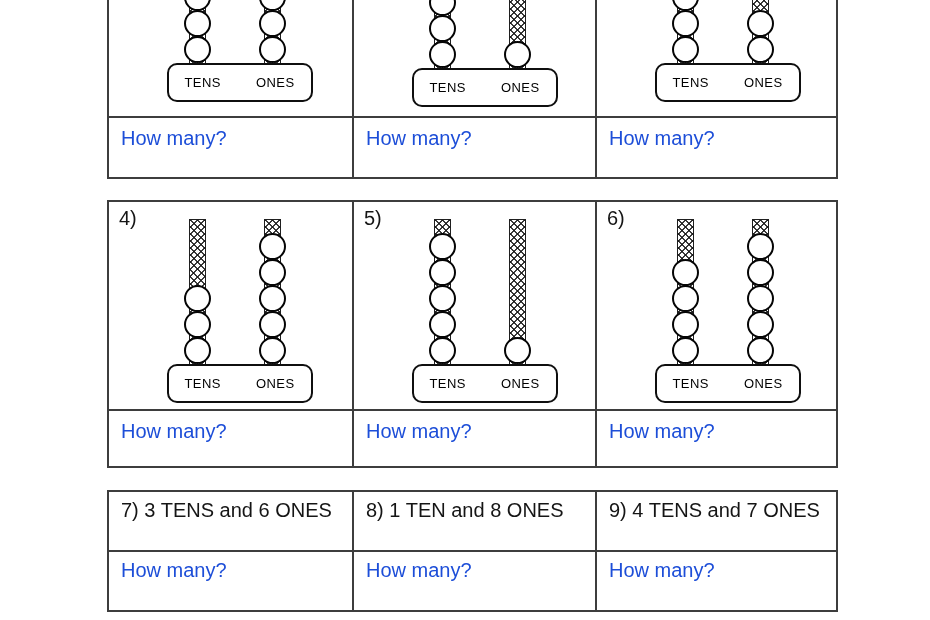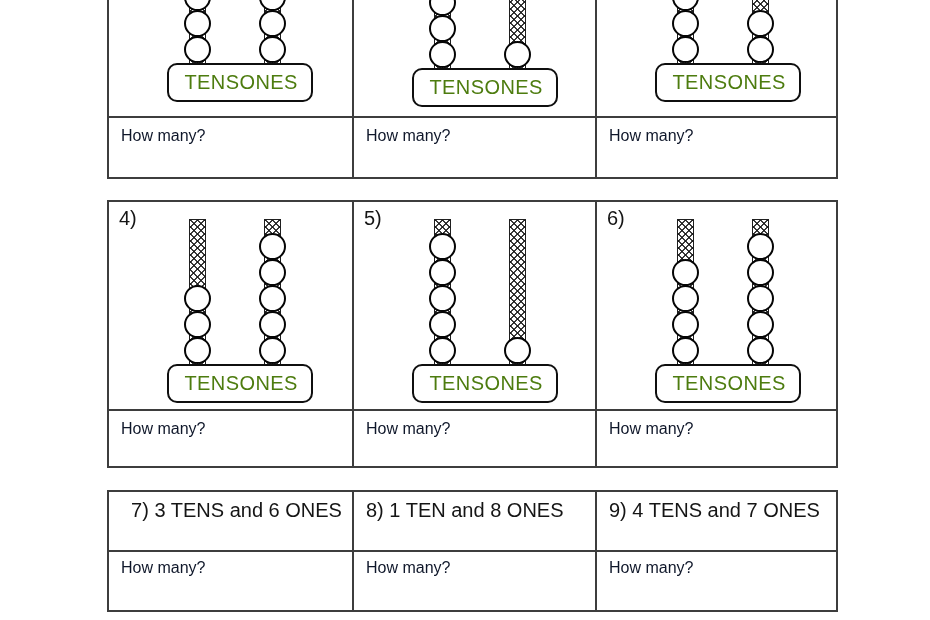--- a/index.html
+++ b/index.html
@@ -7,40 +7,40 @@
     position:relative;width:930px;height:620px;background:#ffffff;overflow:hidden;
     font-family:"Liberation Sans", sans-serif;color:#1a1a1a;
   }
   .wtable{position:absolute;background:#ffffff;box-sizing:border-box;}
   .b-all{border:2px solid #3d3d3d;}
   .b-noTop{border:2px solid #3d3d3d;border-top:none;}
   .vline{position:absolute;top:0;bottom:0;width:2px;background:#3d3d3d;}
   .hline{position:absolute;left:0;right:0;height:2px;background:#3d3d3d;}
   .acell{position:absolute;overflow:hidden;}
   .qcell{position:absolute;box-sizing:border-box;padding:9px 0 0 12px;}
-  .qtext{font-size:16px;color:#0f172a;}
+  .qtext{font-size:20px;color:#1d4ed8;}
   .ptext{font-size:20px;color:#151515;}
   .numlabel{position:absolute;left:10px;top:5px;font-size:20px;color:#151515;}
   .rod{
     position:absolute;width:17px;box-sizing:border-box;z-index:1;
     border:1.6px solid #1f1f1f;background-color:#ffffff;
     background-image:
       repeating-linear-gradient(45deg, rgba(25,25,25,.85) 0 1.4px, transparent 1.4px 5px),
       repeating-linear-gradient(-45deg, rgba(25,25,25,.85) 0 1.4px, transparent 1.4px 5px);
   }
   .bead{
     position:absolute;width:27px;height:27px;box-sizing:border-box;z-index:2;
     border:2.7px solid #050505;border-radius:50%;background:#ffffff;
   }
   .abase{
     position:absolute;width:146px;height:39px;box-sizing:border-box;z-index:3;
     border:2.4px solid #0f0f0f;border-radius:10px;background:#ffffff;
     display:flex;align-items:center;justify-content:space-between;padding:0 16px;
   }
-  .abase span{font-size:20px;letter-spacing:.4px;color:#4d7c0f;}
+  .abase span{font-size:13px;letter-spacing:.4px;color:#000000;}
 </style>
 </head>
 <body>
 
 <div id="sheet">
   <section id="table-top" class="wtable b-noTop" style="left:107px;top:0;width:731px;height:179px;">
       <div class="vline" style="left: 243px;"></div>
       <div class="vline" style="left: 486px;"></div>
       <div class="hline" style="top: 116px;"></div>
       <div class="acell" style="left: 0px; top: 0px; width: 243px; height: 116px;">
@@ -141,20 +141,20 @@
           <span>ONES</span>
         </div>
         <div class="numlabel">6)</div>
       </div>
       <div class="qcell" style="left: 488px; top: 209px; width: 243px; height: 57px;"><span class="qtext">How many?</span></div>
     </section>
   <section id="table-bot" class="wtable b-all" style="left:107px;top:490px;width:731px;height:122px;">
       <div class="vline" style="left: 243px;"></div>
       <div class="vline" style="left: 486px;"></div>
       <div class="hline" style="top: 58px;"></div>
-      <div class="qcell" style="left: 0px; top: 0px; width: 243px; height: 58px; padding-top: 7px; text-align: center;"><span class="ptext">7) 3 TENS and 6 ONES</span></div>
+      <div class="qcell" style="left: 0px; top: 0px; width: 243px; height: 58px; padding-top: 7px;"><span class="ptext">7) 3 TENS and 6 ONES</span></div>
       <div class="qcell" style="left: 0px; top: 60px; width: 243px; height: 60px; padding-top: 7px;"><span class="qtext">How many?</span></div>
       <div class="qcell" style="left: 245px; top: 0px; width: 243px; height: 58px; padding-top: 7px;"><span class="ptext">8) 1 TEN and 8 ONES</span></div>
       <div class="qcell" style="left: 245px; top: 60px; width: 243px; height: 60px; padding-top: 7px;"><span class="qtext">How many?</span></div>
       <div class="qcell" style="left: 488px; top: 0px; width: 243px; height: 58px; padding-top: 7px;"><span class="ptext">9) 4 TENS and 7 ONES</span></div>
       <div class="qcell" style="left: 488px; top: 60px; width: 243px; height: 60px; padding-top: 7px;"><span class="qtext">How many?</span></div>
     </section>
 </div>
 
 </body></html>

